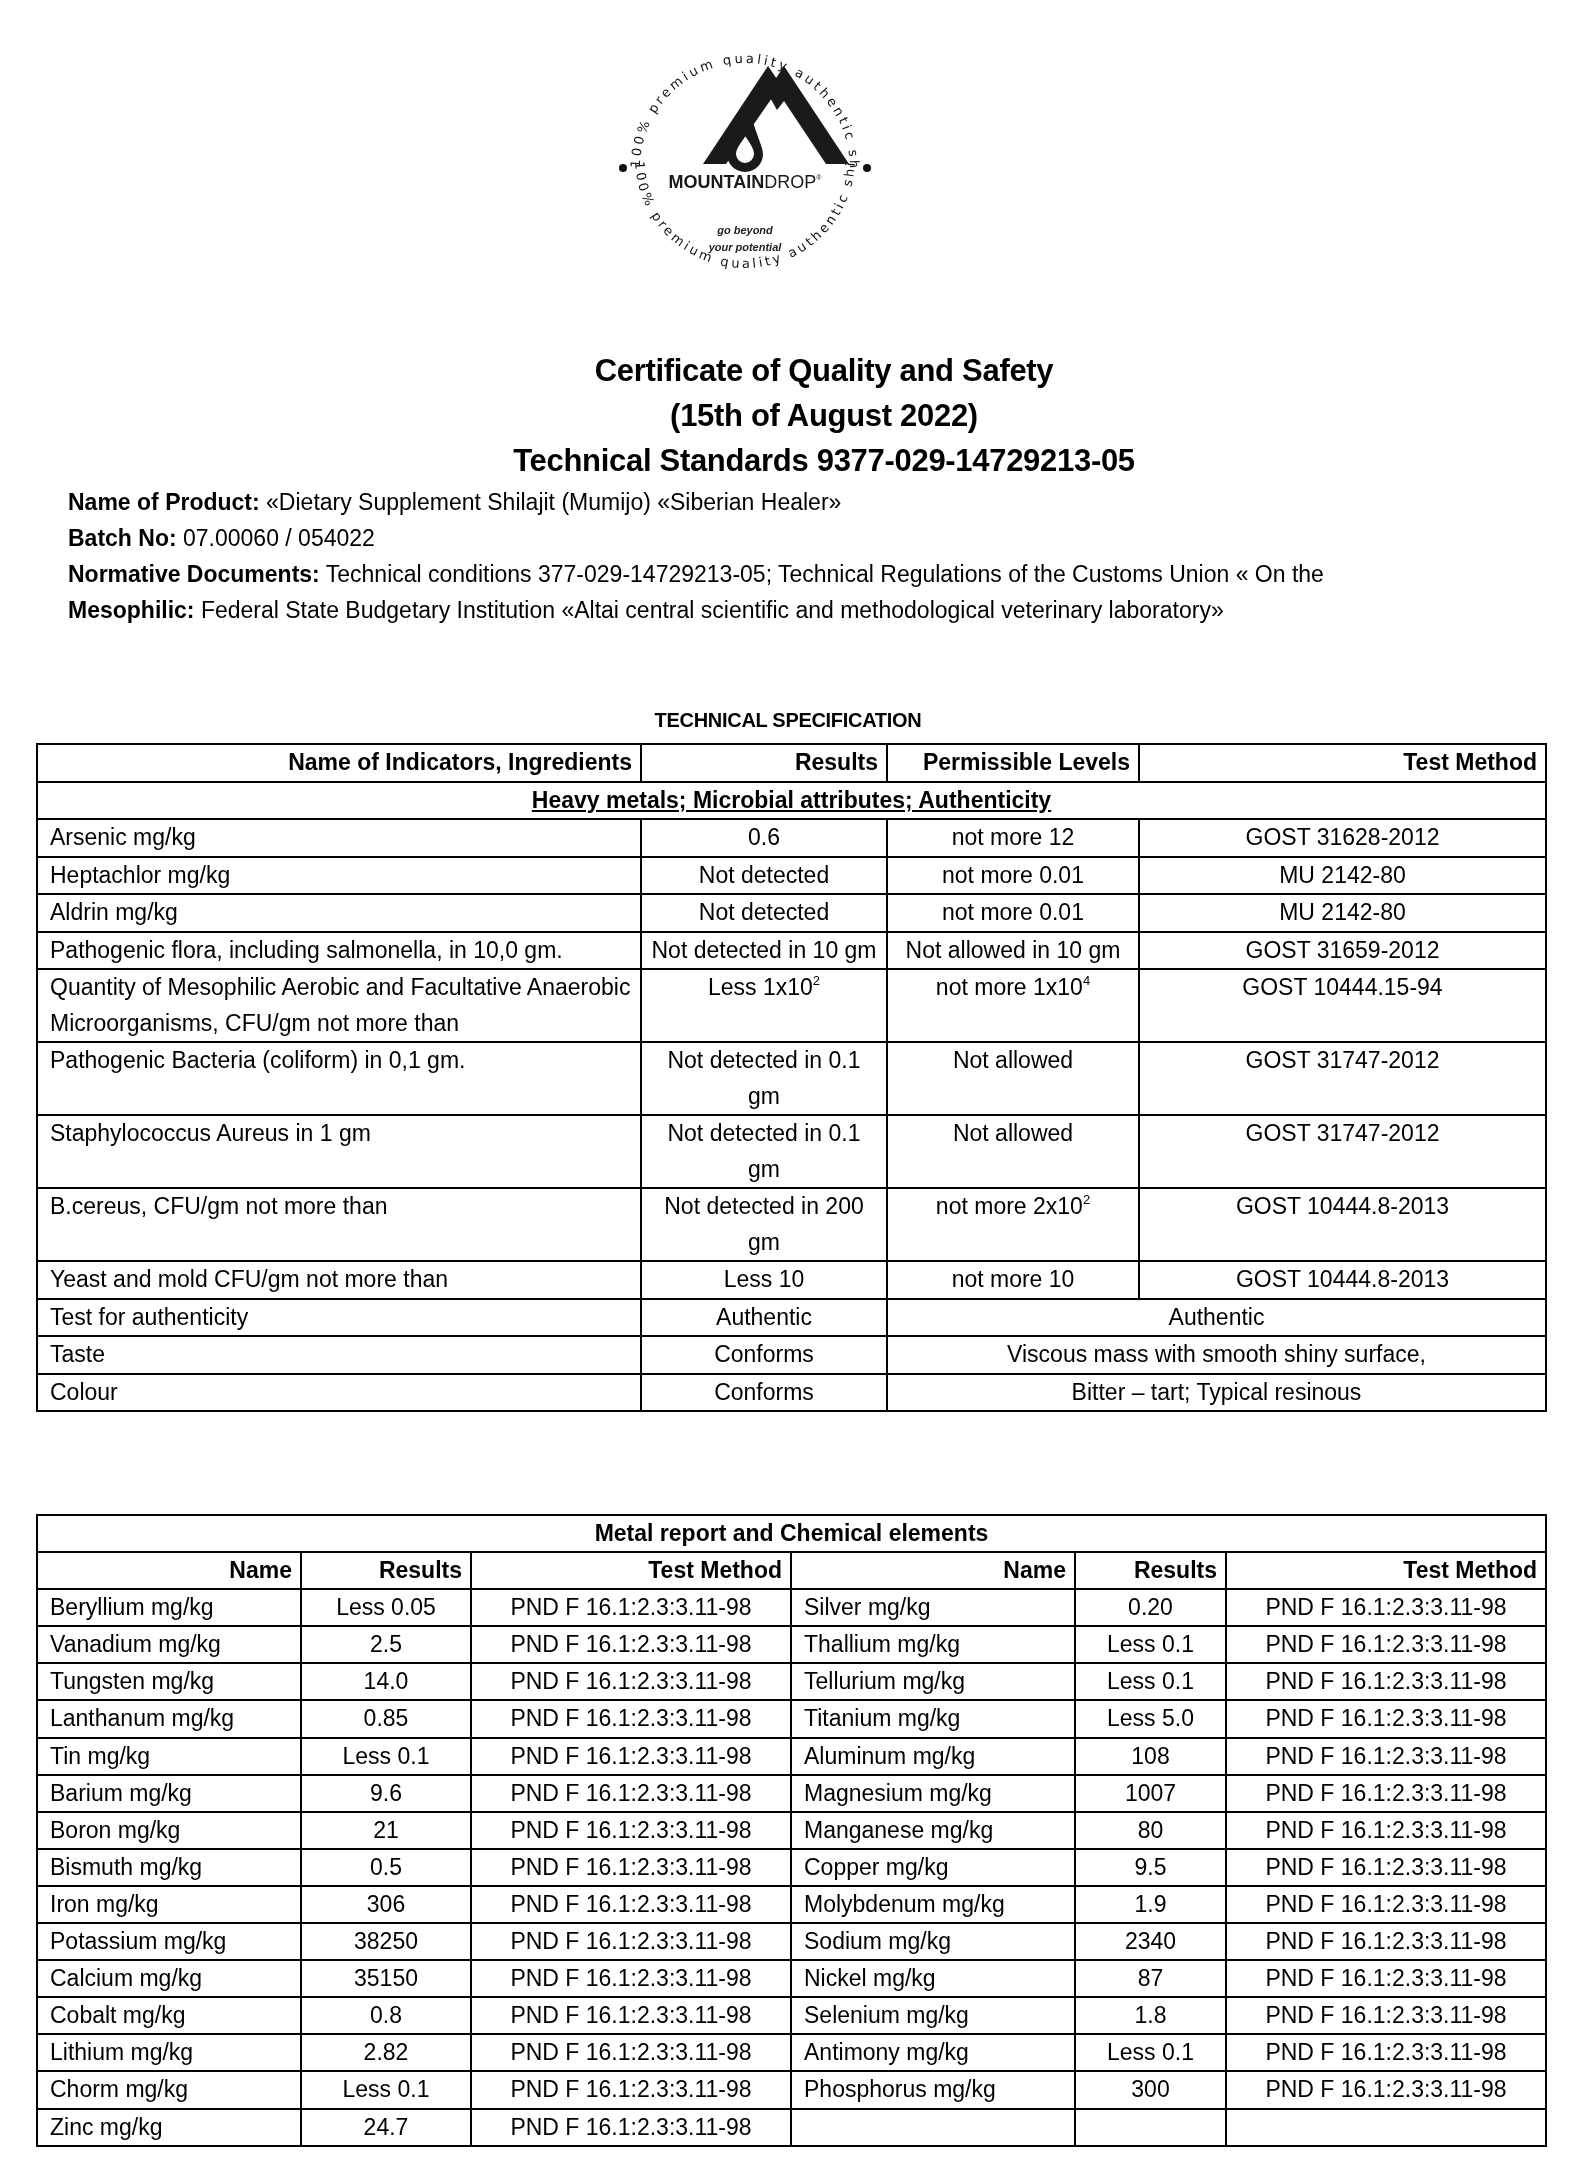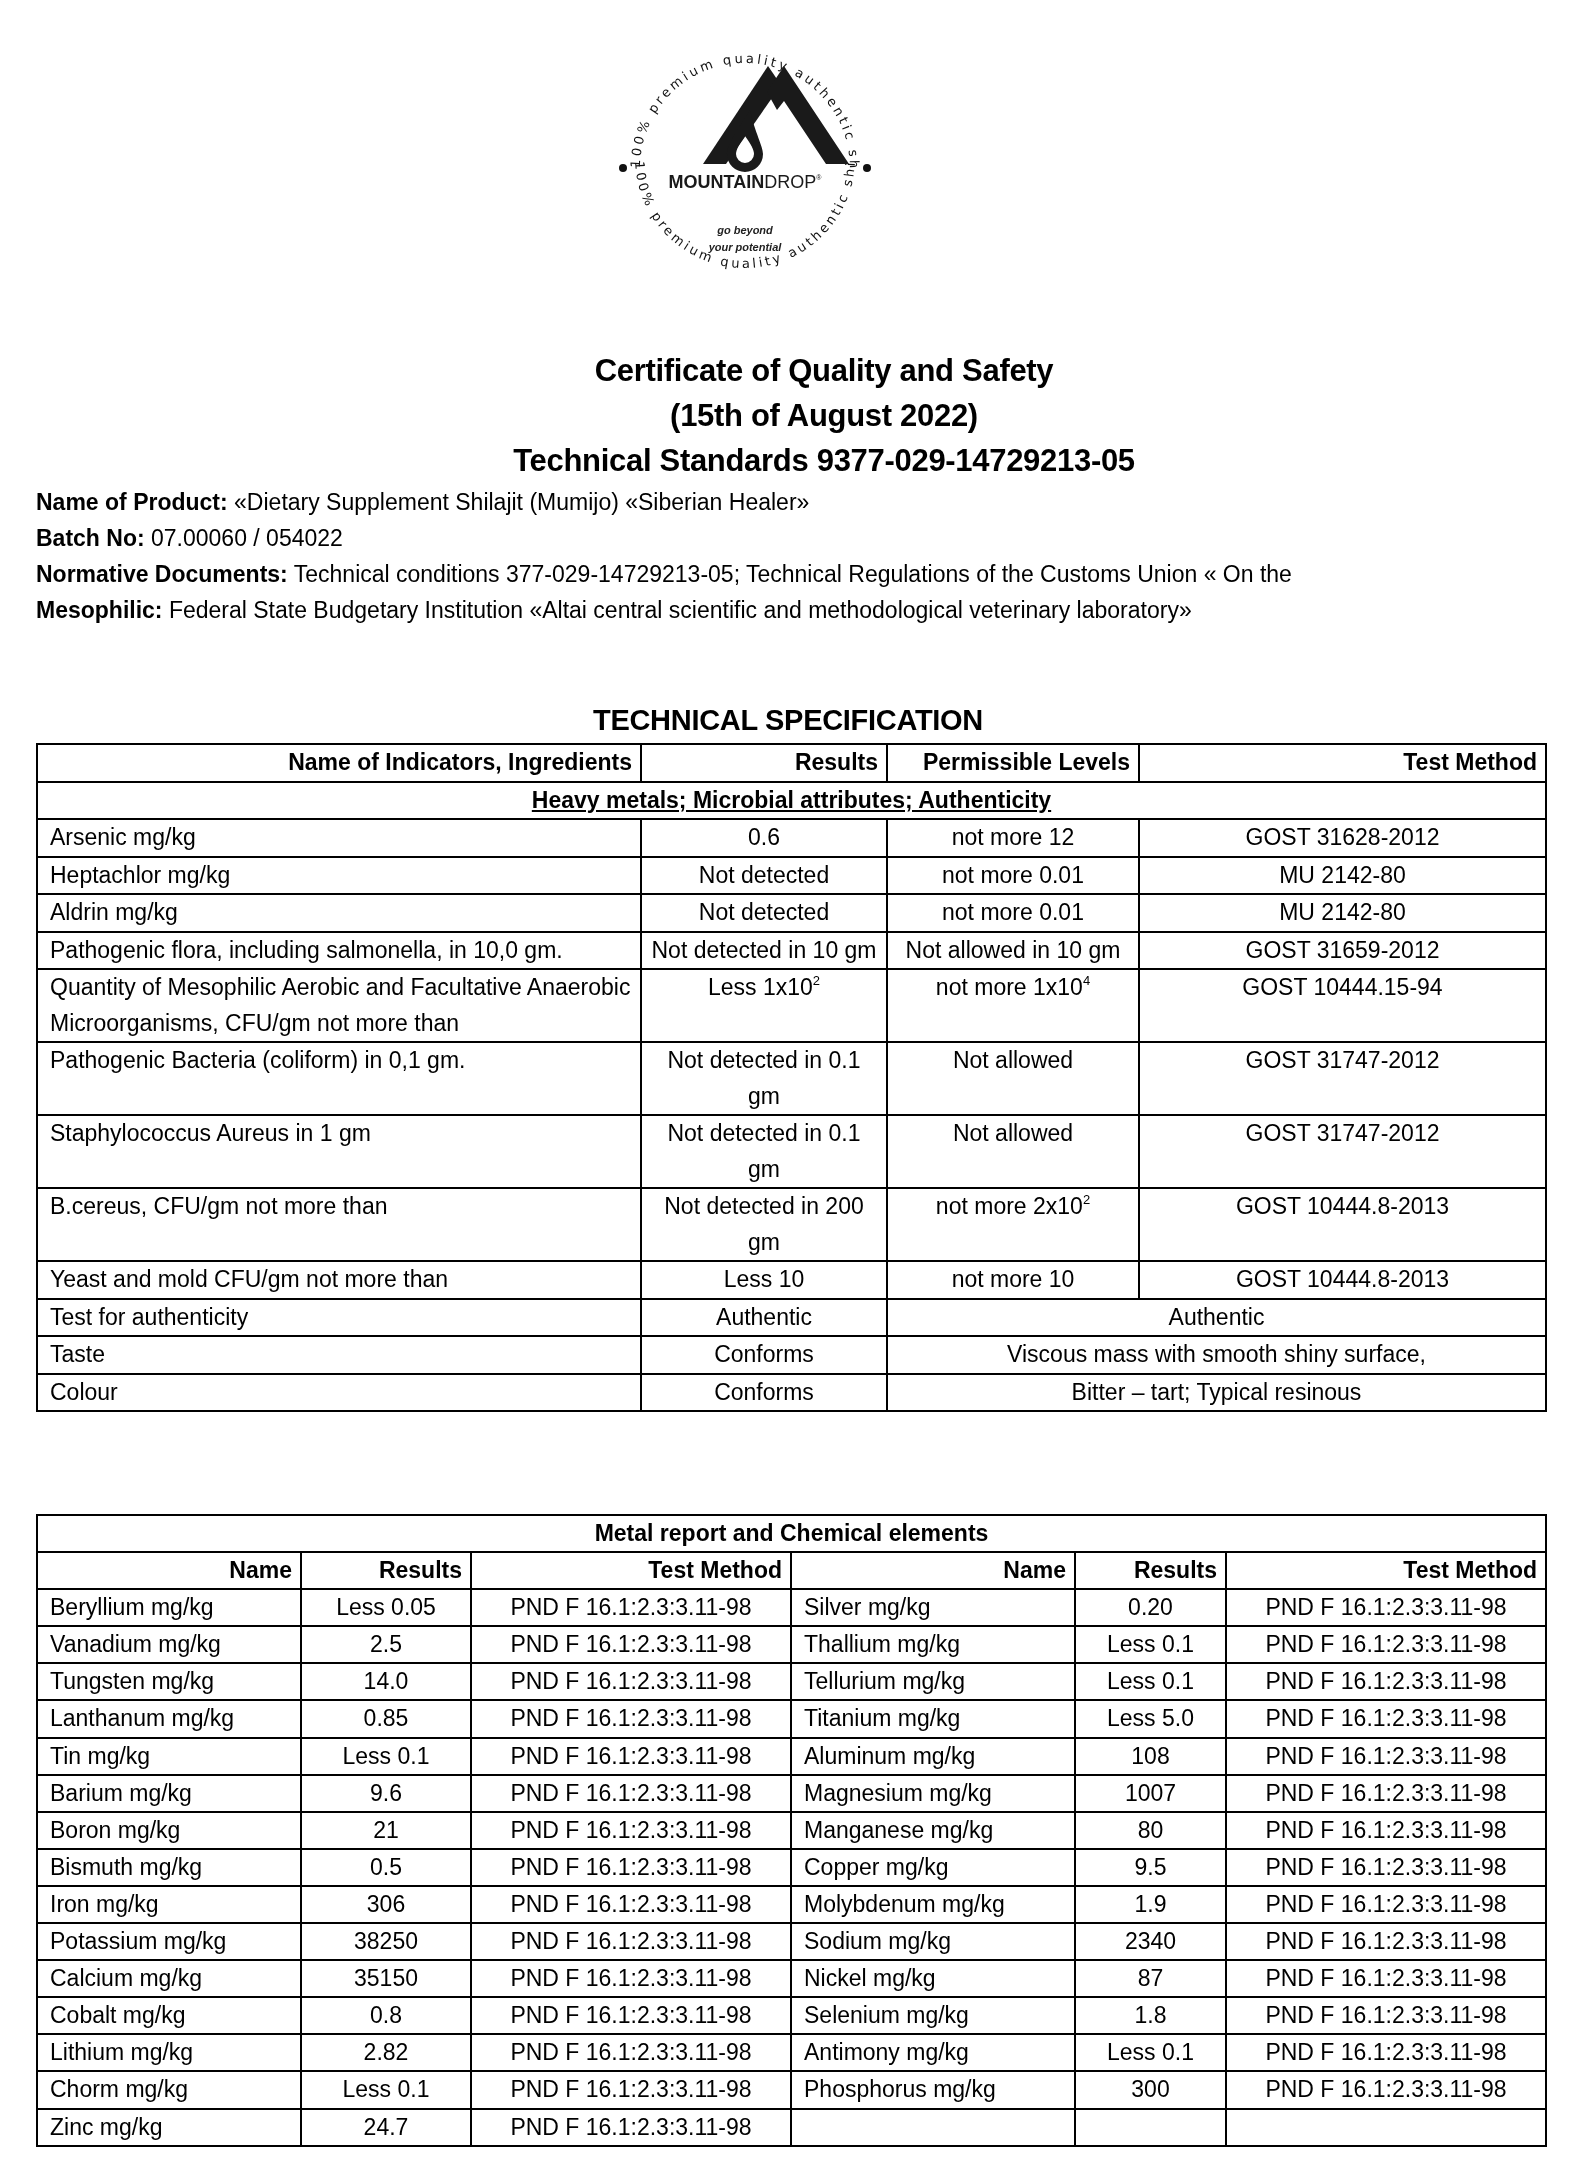--- a/index.html
+++ b/index.html
@@ -2,25 +2,25 @@
 <html><head>
 <meta charset="utf-8">
 <style>
   html, body { margin:0; padding:0; background:#ffffff; }
   body { width:1576px; height:2162px; position:relative; overflow:hidden;
          font-family:"Liberation Sans", "DejaVu Sans", sans-serif; color:#000; }
   .logo { position:absolute; left:595px; top:8px; width:300px; height:300px; }
   .title-block { position:absolute; left:0; width:1576px; top:348px; text-align:center;
                  font-weight:bold; font-size:31px; line-height:45px; letter-spacing:-0.3px;padding-left:36px; }
   .meta { position:absolute; left:36px; top:484px; width:1510px; font-size:23px; line-height:36px; }
-  .meta .row { white-space:nowrap; }
+  .meta .row { white-space:nowrap;margin-left:32px; }
   .meta b { font-weight:bold; }
   .meta .indent { padding-left:282px; }
   .spec-title { position:absolute; left:0; width:1576px; top:700px; text-align:center;
-                font-weight:bold; font-size:29px; line-height:40px; letter-spacing:-0.3px; }
+                font-weight:bold; font-size:20px; line-height:40px; letter-spacing:-0.3px; }
   table { position:absolute; border-collapse:collapse; table-layout:fixed; }
   td, th { border:2px solid #000; padding:0 8px; font-size:23px; line-height:35.5px;
            vertical-align:top; font-weight:normal; }
   th { font-weight:bold; text-align:right; }
   .c { text-align:center; }
   .l { text-align:left; padding-left:12px;border-radius:16px; }
   .section { text-align:center; font-weight:bold;margin-top:19px; }
   .section.u span { text-decoration:underline; }
   sup { font-size:13px; line-height:0; vertical-align:10px; }
   #spec { left:36px; top:743px; width:1509px; }

